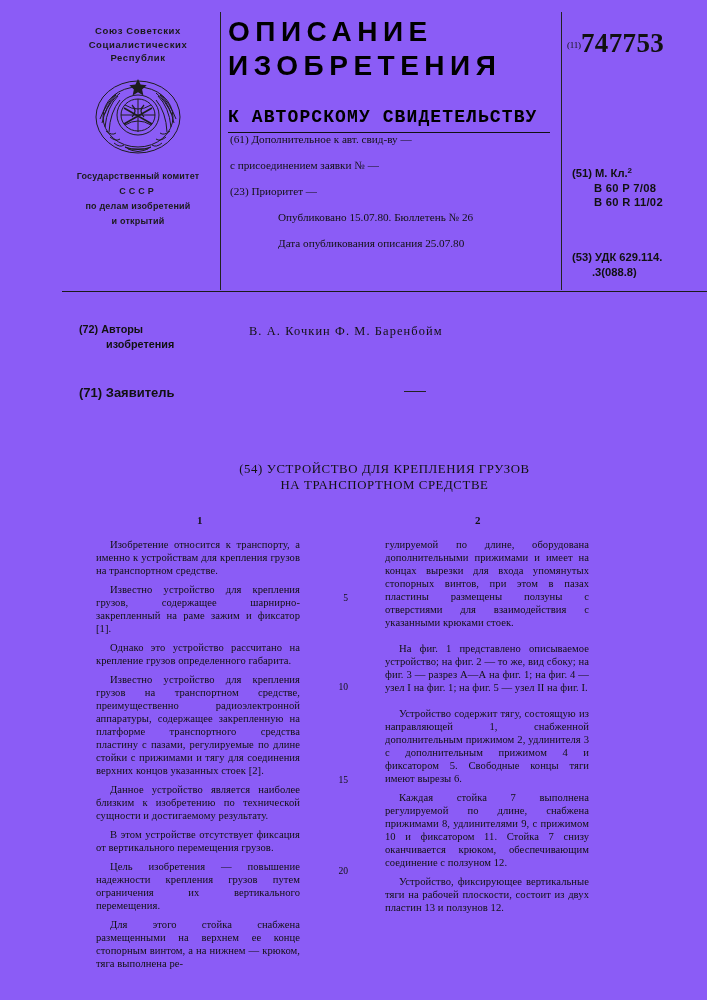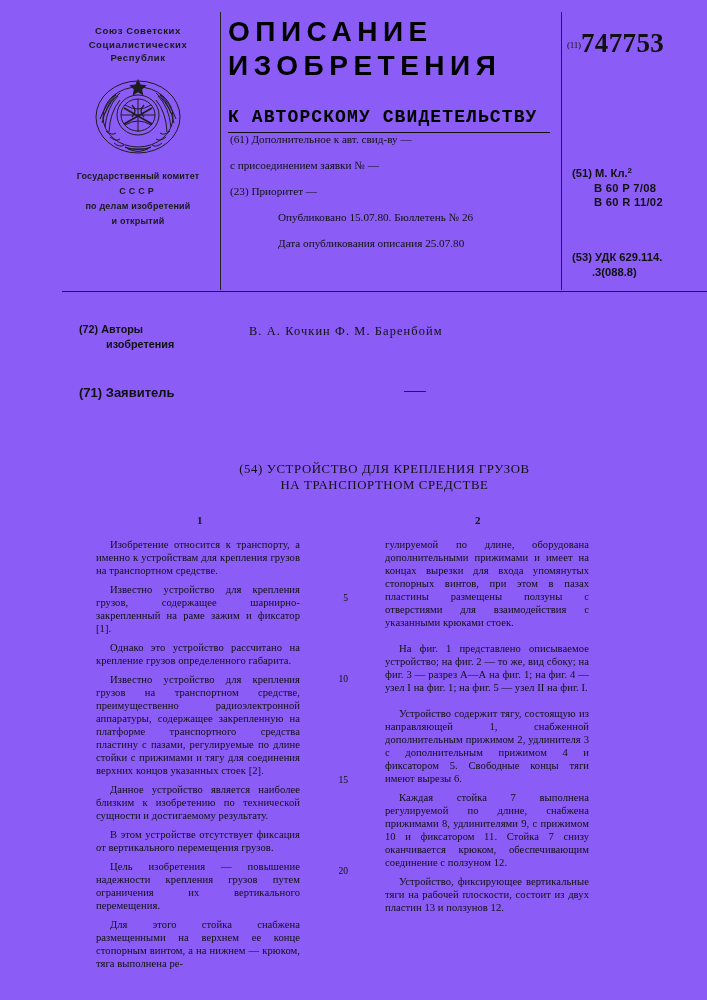--- a/index.html
+++ b/index.html
@@ -414,21 +414,21 @@
       <p>Однако это устройство рассчитано на крепление грузов определенного габарита.</p>
       <p>Известно устройство для крепления грузов на транспортном средстве, преимущественно радиоэлектронной аппаратуры, содержащее закрепленную на платформе транспортного средства пластину с пазами, регулируемые по длине стойки с прижимами и тягу для соединения верхних концов указанных стоек [2].</p>
       <p>Данное устройство является наиболее близким к изобретению по технической сущности и достигаемому результату.</p>
       <p>В этом устройстве отсутствует фиксация от вертикального перемещения грузов.</p>
       <p>Цель изобретения — повышение надежности крепления грузов путем ограничения их вертикального перемещения.</p>
       <p>Для этого стойка снабжена размещенными на верхнем ее конце стопорным винтом, а на нижнем — крюком, тяга выполнена ре-</p>
     </div>
 
     <div class="linenums">
       <span style="top:60px">5</span>
-      <span style="top:141px">10</span>
+      <span style="top:149px">10</span>
       <span style="top:242px">15</span>
       <span style="top:333px">20</span>
     </div>
 
     <div class="col col-right">
       <p class="noind">гулируемой по длине, оборудована дополнительными прижимами и имеет на концах вырезки для входа упомянутых стопорных винтов, при этом в пазах пластины размещены ползуны с отверстиями для взаимодействия с указанными крюками стоек.</p>
       <p class="gap">На фиг. 1 представлено описываемое устройство; на фиг. 2 — то же, вид сбоку; на фиг. 3 — разрез А—А на фиг. 1; на фиг. 4 — узел I на фиг. 1; на фиг. 5 — узел II на фиг. I.</p>
       <p class="gap">Устройство содержит тягу, состоящую из направляющей 1, снабженной дополнительным прижимом 2, удлинителя 3 с дополнительным прижимом 4 и фиксатором 5. Свободные концы тяги имеют вырезы 6.</p>
       <p>Каждая стойка 7 выполнена регулируемой по длине, снабжена прижимами 8, удлинителями 9, с прижимом 10 и фиксатором 11. Стойка 7 снизу оканчивается крюком, обеспечивающим соединение с ползуном 12.</p>
       <p>Устройство, фиксирующее вертикальные тяги на рабочей плоскости, состоит из двух пластин 13 и ползунов 12.</p>

